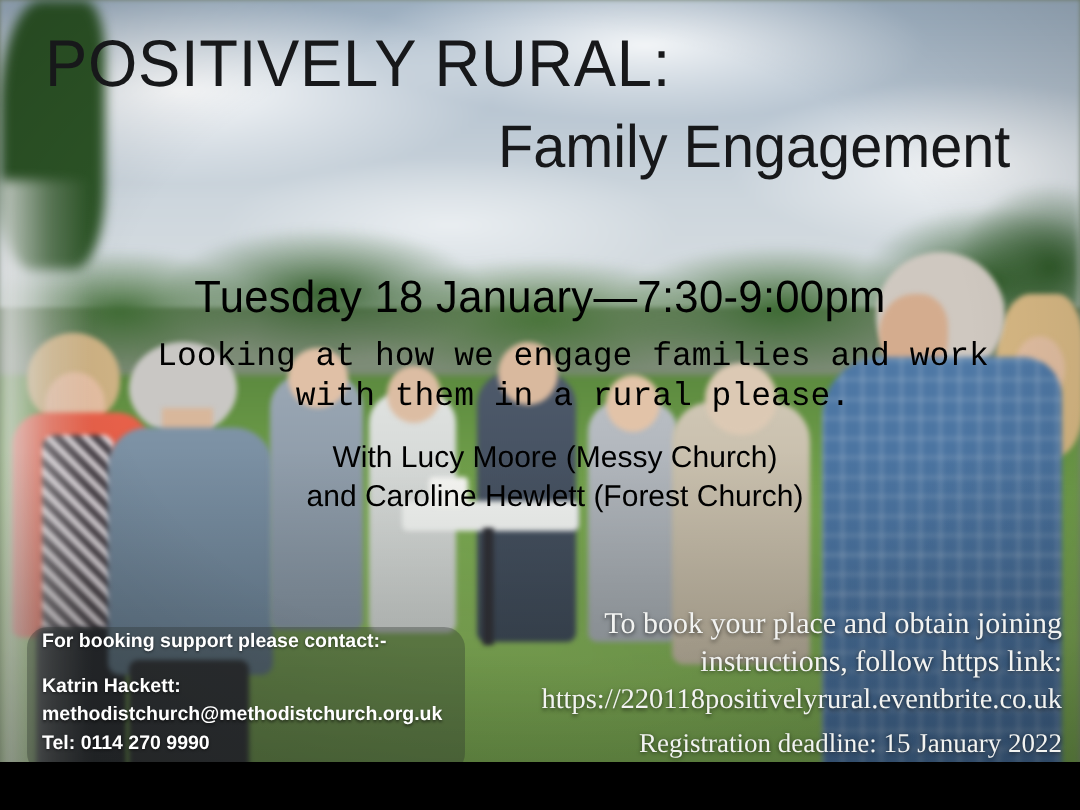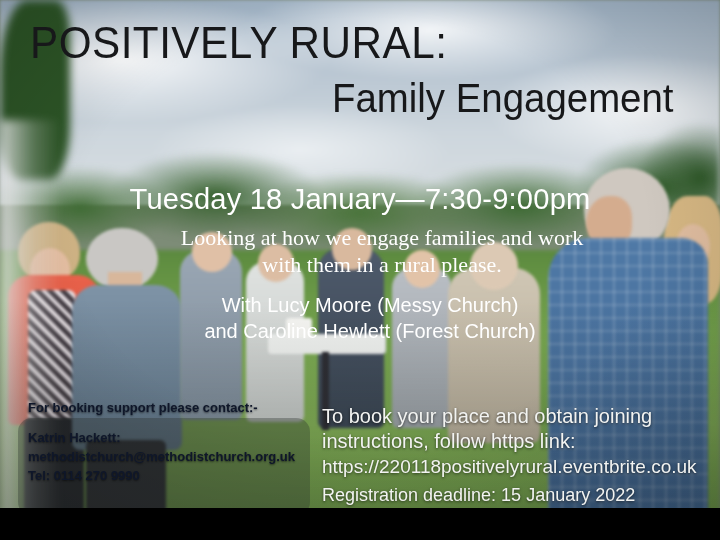--- a/index.html
+++ b/index.html
@@ -123,57 +123,57 @@
   }
   .title-sub {
     position: absolute; left: 332px; top: 76px;
     font-size: 40px; color: #17181a;
     font-family: "Liberation Sans Narrow", "Liberation Sans", sans-serif;
     transform: scaleX(.96); transform-origin: left center;
   }
 
   .center-block {
     position: absolute; left: 0; top: 182px; width: 720px;
-    text-align: center; color: #ffffff;
+    text-align: center; color: #000000;
   }
   .when {
     font-size: 30px; margin-bottom: 8px; letter-spacing: .2px;
     font-family: "Liberation Sans Narrow", "Liberation Sans", sans-serif;
     transform: scaleX(.97);
   }
   .desc-line {
     font-size: 22px; line-height: 27px;
-    font-family: Liberation Serif, serif;
+    font-family: Liberation Mono, monospace;
     margin-left: 44px;
   }
   .speakers { margin-top: 14px; margin-left: 20px; }
   .speaker-line {
     font-size: 20px; line-height: 26px;
     font-family: "Liberation Sans Narrow", "Liberation Sans", sans-serif;
   }
 
   
   .contact-panel {
     position: absolute; left: 18px; top: 418px; width: 292px; height: 98px;
     background: rgba(40,46,44,0.34); border-radius: 14px;
   }
   .contact-block {
-    position: absolute; left: 28px; top: 400px; width: 290px;
-    color: #0f172a;
+    position: absolute; left: 28px; top: 419px; width: 290px;
+    color: #ffffff;
     font-family: "Liberation Sans Narrow", "Liberation Sans", sans-serif;
     text-shadow: 0 1px 2px rgba(0,0,0,.55);
   }
   .contact-head { font-size: 13px; font-weight: bold; margin-bottom: 13px; }
   .contact-line { font-size: 13px; font-weight: bold; line-height: 19px; }
 
   
   .booking-block {
     position: absolute; left: 322px; top: 404px; width: 386px;
-    text-align: left; color: #f2f3f1;
-    font-family: Liberation Sans, sans-serif;
+    text-align: right; color: #f2f3f1;
+    font-family: Liberation Serif, serif;
     text-shadow: 0 1px 3px rgba(0,0,0,.6);
   }
   .booking-line { font-size: 20px; line-height: 25px; }
   .booking-url  { font-size: 19px; line-height: 26px; }
   .booking-deadline { font-size: 18px; line-height: 26px; margin-top: 2px; }
 </style>
 </head>
 <body>
 
 <div id="poster">

